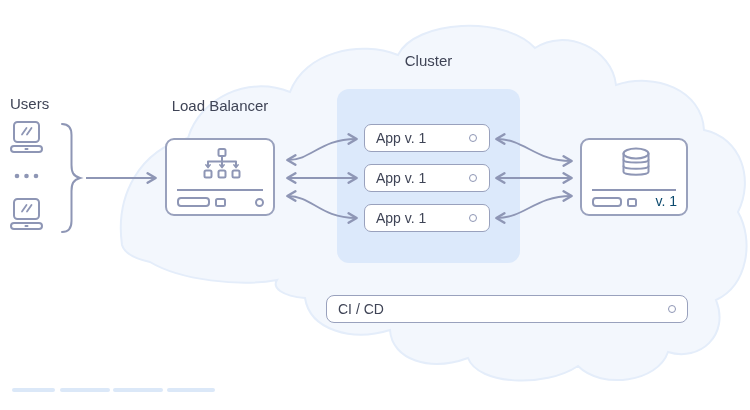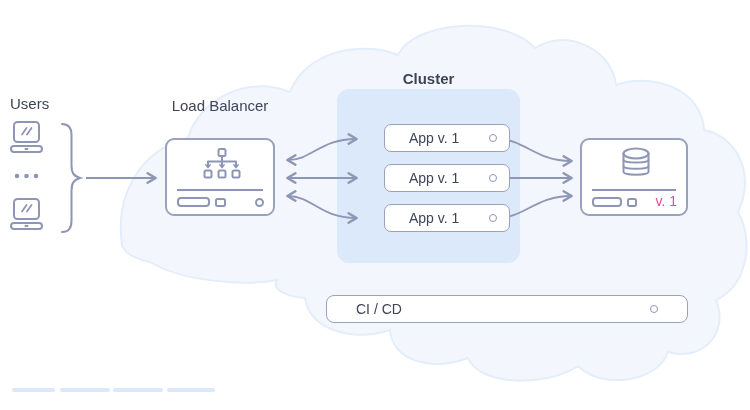--- a/index.html
+++ b/index.html
@@ -11,35 +11,35 @@
   .label{
     position:absolute;font-size:15px;color:#3f4456;text-align:center;
     white-space:nowrap;line-height:1.1;
   }
   .node{
     position:absolute;background:#fff;border:2px solid #99a1bd;border-radius:9px;
     box-sizing:border-box;
   }
   .app-box{
     border-width:1.5px;border-radius:7px;display:flex;align-items:center;
-    font-size:14px;padding-left:24px;margin-left:20px;
+    font-size:14px;padding-left:11px;
   }
   .cicd-box{
     border-width:1.5px;border-radius:8px;display:flex;align-items:center;
-    justify-content:space-between;font-size:14px;padding:0 29px;
+    justify-content:space-between;font-size:14px;padding:0 11px;
   }
   .dot-o{
     width:8px;height:8px;border:1.6px solid #8e96b5;border-radius:50%;
     box-sizing:border-box;flex:0 0 auto;
   }
   .divider{position:absolute;left:10px;right:10px;top:49px;border-top:2px solid #8e96b5;}
   .pill{position:absolute;border:2px solid #8e96b5;border-radius:4px;background:#fff;box-sizing:border-box;}
   .sq{position:absolute;border:2px solid #8e96b5;border-radius:2.5px;background:#fff;box-sizing:border-box;}
   .circ{position:absolute;width:9px;height:9px;border:2px solid #8e96b5;border-radius:50%;box-sizing:border-box;}
-  .db-version{position:absolute;right:9px;bottom:5px;font-size:14px;color:#ec4899;}
+  .db-version{position:absolute;right:9px;bottom:5px;font-size:14px;color:#0c4a6e;}
   .skeleton{position:absolute;height:4px;background:#dbe8f8;border-radius:2px;top:388px;}
 </style>
 </head>
 <body>
 
 <div class="stage">
 
   <svg class="layer" width="750" height="410" viewBox="0 0 750 410">
     <defs>
       <marker id="ah" viewBox="0 0 10 10" refX="7.5" refY="5" markerWidth="7.5" markerHeight="7.5" orient="auto-start-reverse">
@@ -96,21 +96,21 @@
     <path d="M288,178 H356" fill="none" stroke="#8e96b5" stroke-width="1.8" marker-start="url(#ah)" marker-end="url(#ah)"></path>
     <path d="M288,196 C312,196 320,218 356,218" fill="none" stroke="#8e96b5" stroke-width="1.8" marker-start="url(#ah)" marker-end="url(#ah)"></path>
 
     <path d="M497,139 C525,139 535,161 571,161" fill="none" stroke="#8e96b5" stroke-width="1.8" marker-start="url(#ah)" marker-end="url(#ah)"></path>
     <path d="M497,178 H571" fill="none" stroke="#8e96b5" stroke-width="1.8" marker-start="url(#ah)" marker-end="url(#ah)"></path>
     <path d="M497,218 C525,218 535,196 571,196" fill="none" stroke="#8e96b5" stroke-width="1.8" marker-start="url(#ah)" marker-end="url(#ah)"></path>
   </svg>
 
   <div class="label" style="left:10px;top:96px;text-align:center;">Users</div>
   <div class="label" style="left:165px;top:98px;width:110px;">Load Balancer</div>
-  <div class="label" style="left:337px;top:71px;width:183px;font-weight:bold;">Cluster</div>
+  <div class="label" style="left:337px;top:53px;width:183px;">Cluster</div>
 
   <div class="node" style="left:165px;top:138px;width:110px;height:78px;">
     <svg width="48" height="34" viewBox="0 0 48 32" style="position:absolute;left:31px;top:7px;" fill="none" stroke="#8e96b5" stroke-width="2" stroke-linecap="round" stroke-linejoin="round">
       <rect x="20.5" y="1" width="7" height="7" rx="1.5"></rect>
       <path d="M24,8 V13.5 M10,13.5 H38 M10,13.5 V18.5 M24,13.5 V18.5 M38,13.5 V18.5"></path>
       <path d="M7.8,16.8 L10,19.6 L12.2,16.8 M21.8,16.8 L24,19.6 L26.2,16.8 M35.8,16.8 L38,19.6 L40.2,16.8" stroke-width="1.5"></path>
       <rect x="6.5" y="22.5" width="7" height="7" rx="1.5"></rect>
       <rect x="20.5" y="22.5" width="7" height="7" rx="1.5"></rect>
       <rect x="34.5" y="22.5" width="7" height="7" rx="1.5"></rect>
     </svg>

